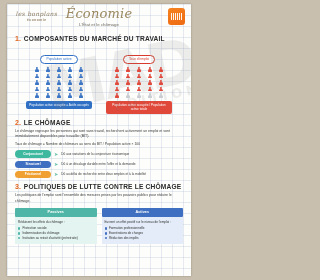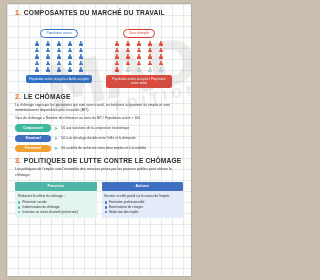--- a/index.html
+++ b/index.html
@@ -102,20 +102,33 @@
 </head>
 <body>
 
 <div class="page">
 
   <div class="watermark">
     <span>MAD</span>
     <small>ÉDITION</small>
   </div>
 
+  <div class="header">
+    <div class="brand">
+      <div class="brand-main">les bonplans</div>
+      <div class="brand-sub">économie</div>
+    </div>
+    <div class="title-wrap">
+      <div class="doc-title">Économie</div>
+      <div class="doc-sub">L'État et le chômage</div>
+    </div>
+    <div class="logo">
+      <div class="logo-mark"></div>
+    </div>
+  </div>
 
   <div class="sec">
     <div class="sec-head">
       <span class="sec-num">1.</span>
       <span class="sec-title">COMPOSANTES DU MARCHÉ DU TRAVAIL</span>
     </div>
     <div class="diagram">
       <div class="col">
         <span class="bubble blue">Population active</span>
         <div class="grid" id="grid-left">

